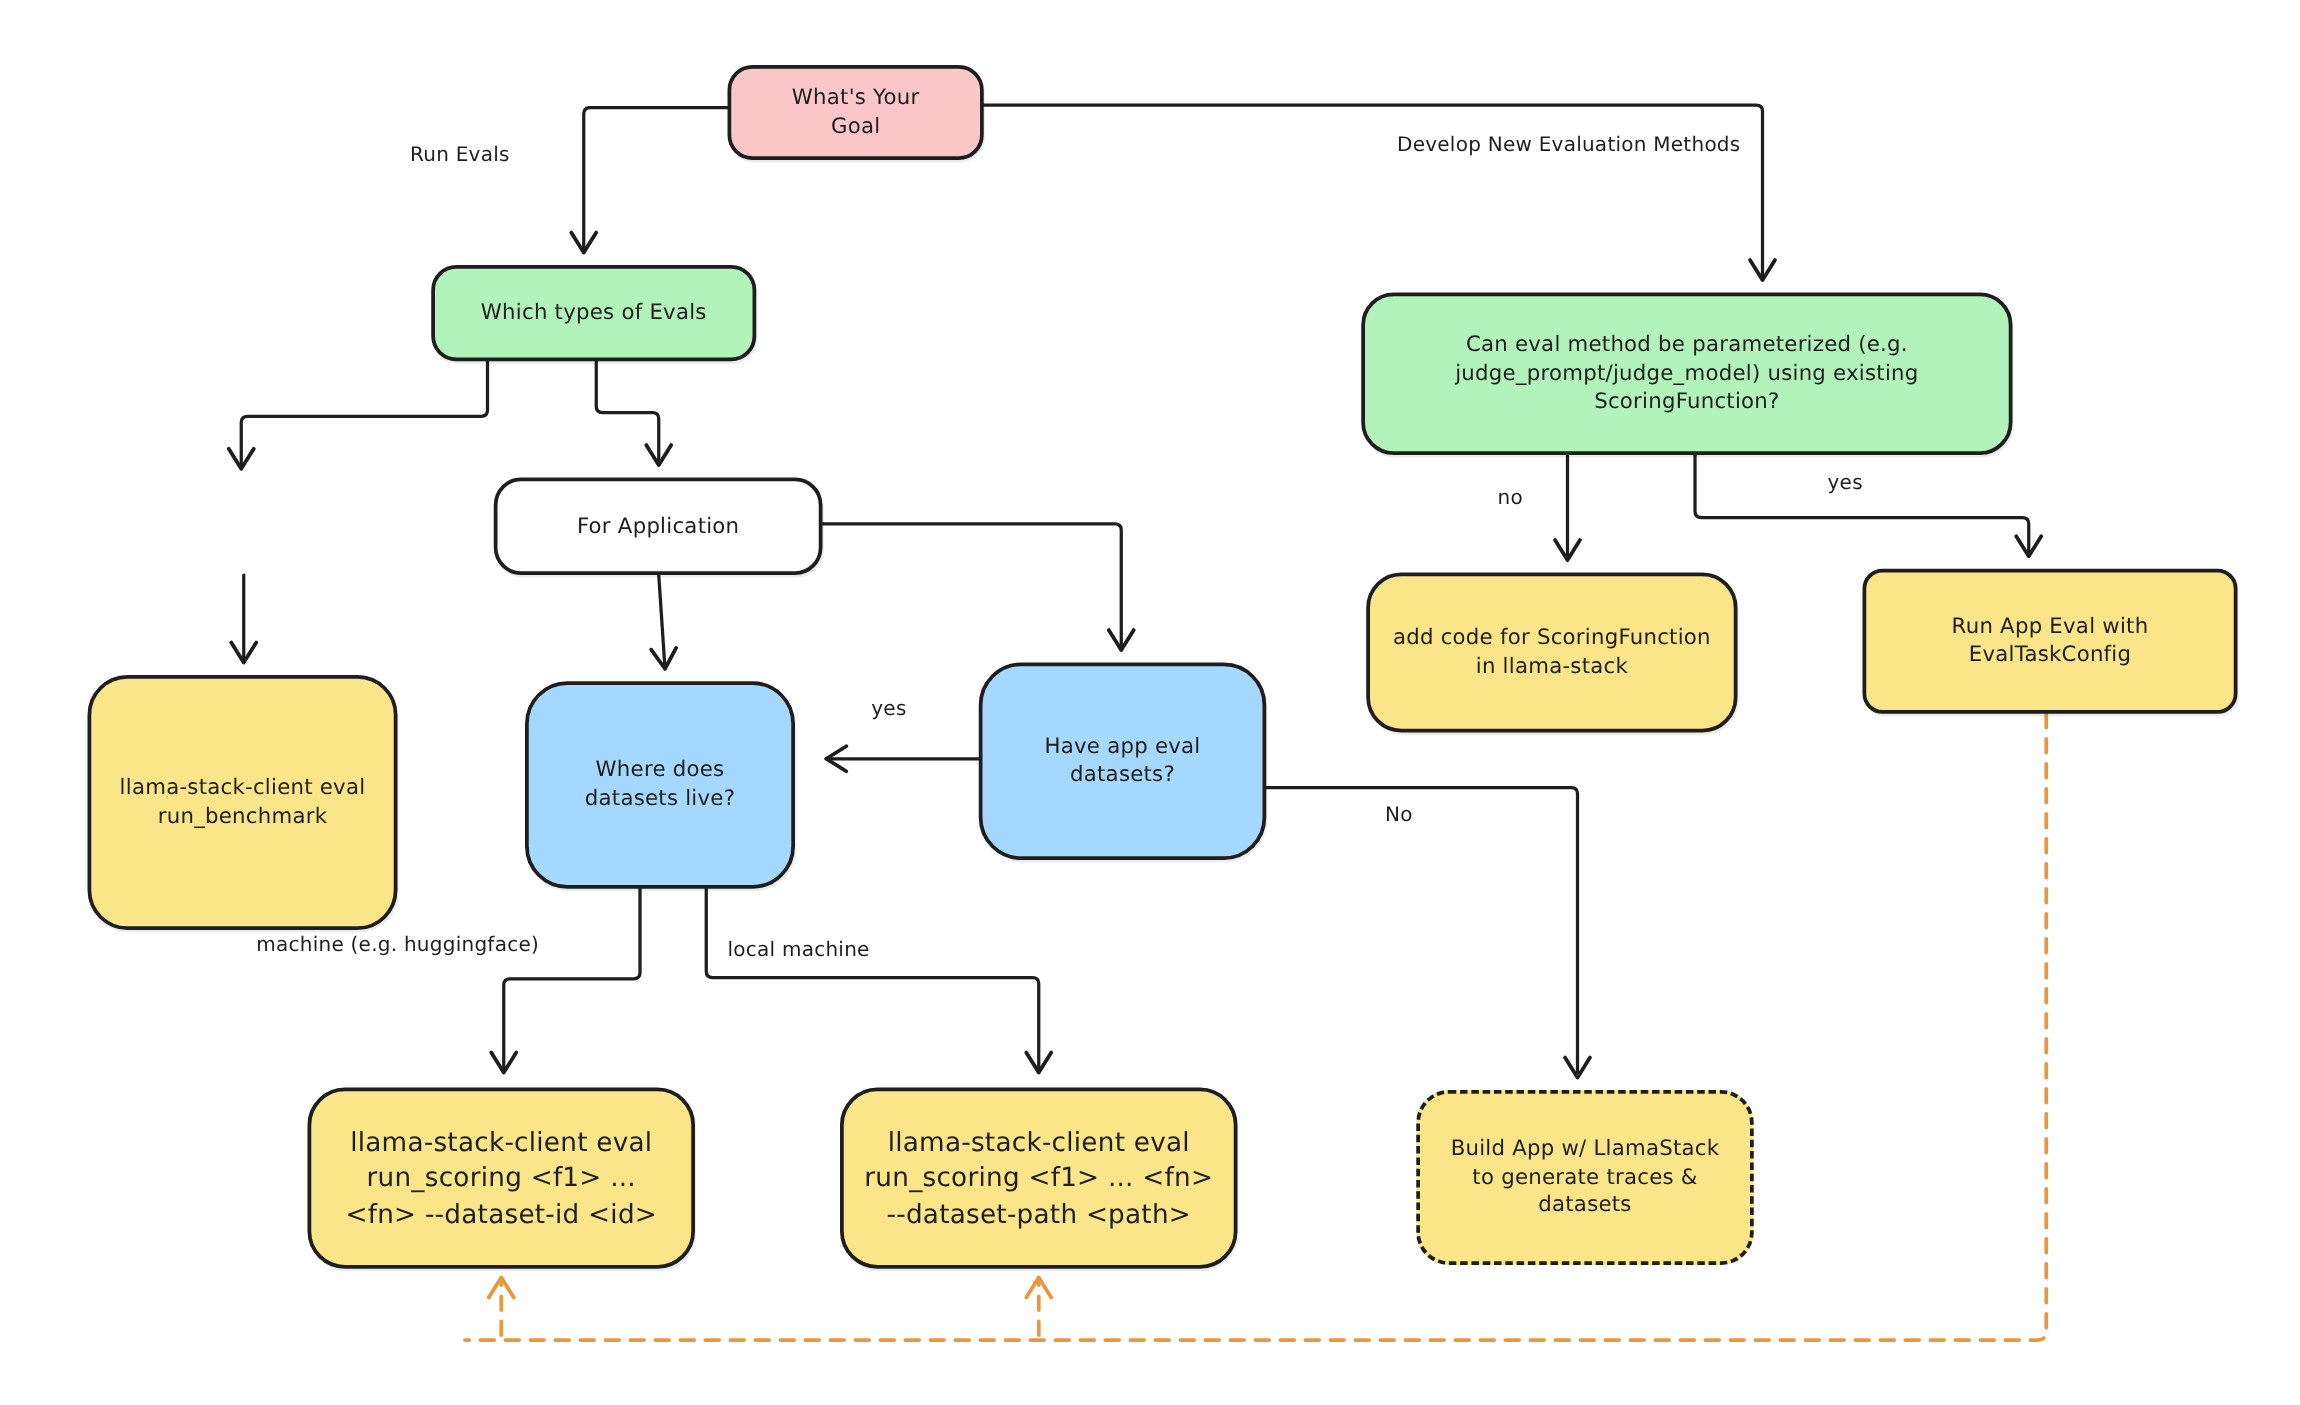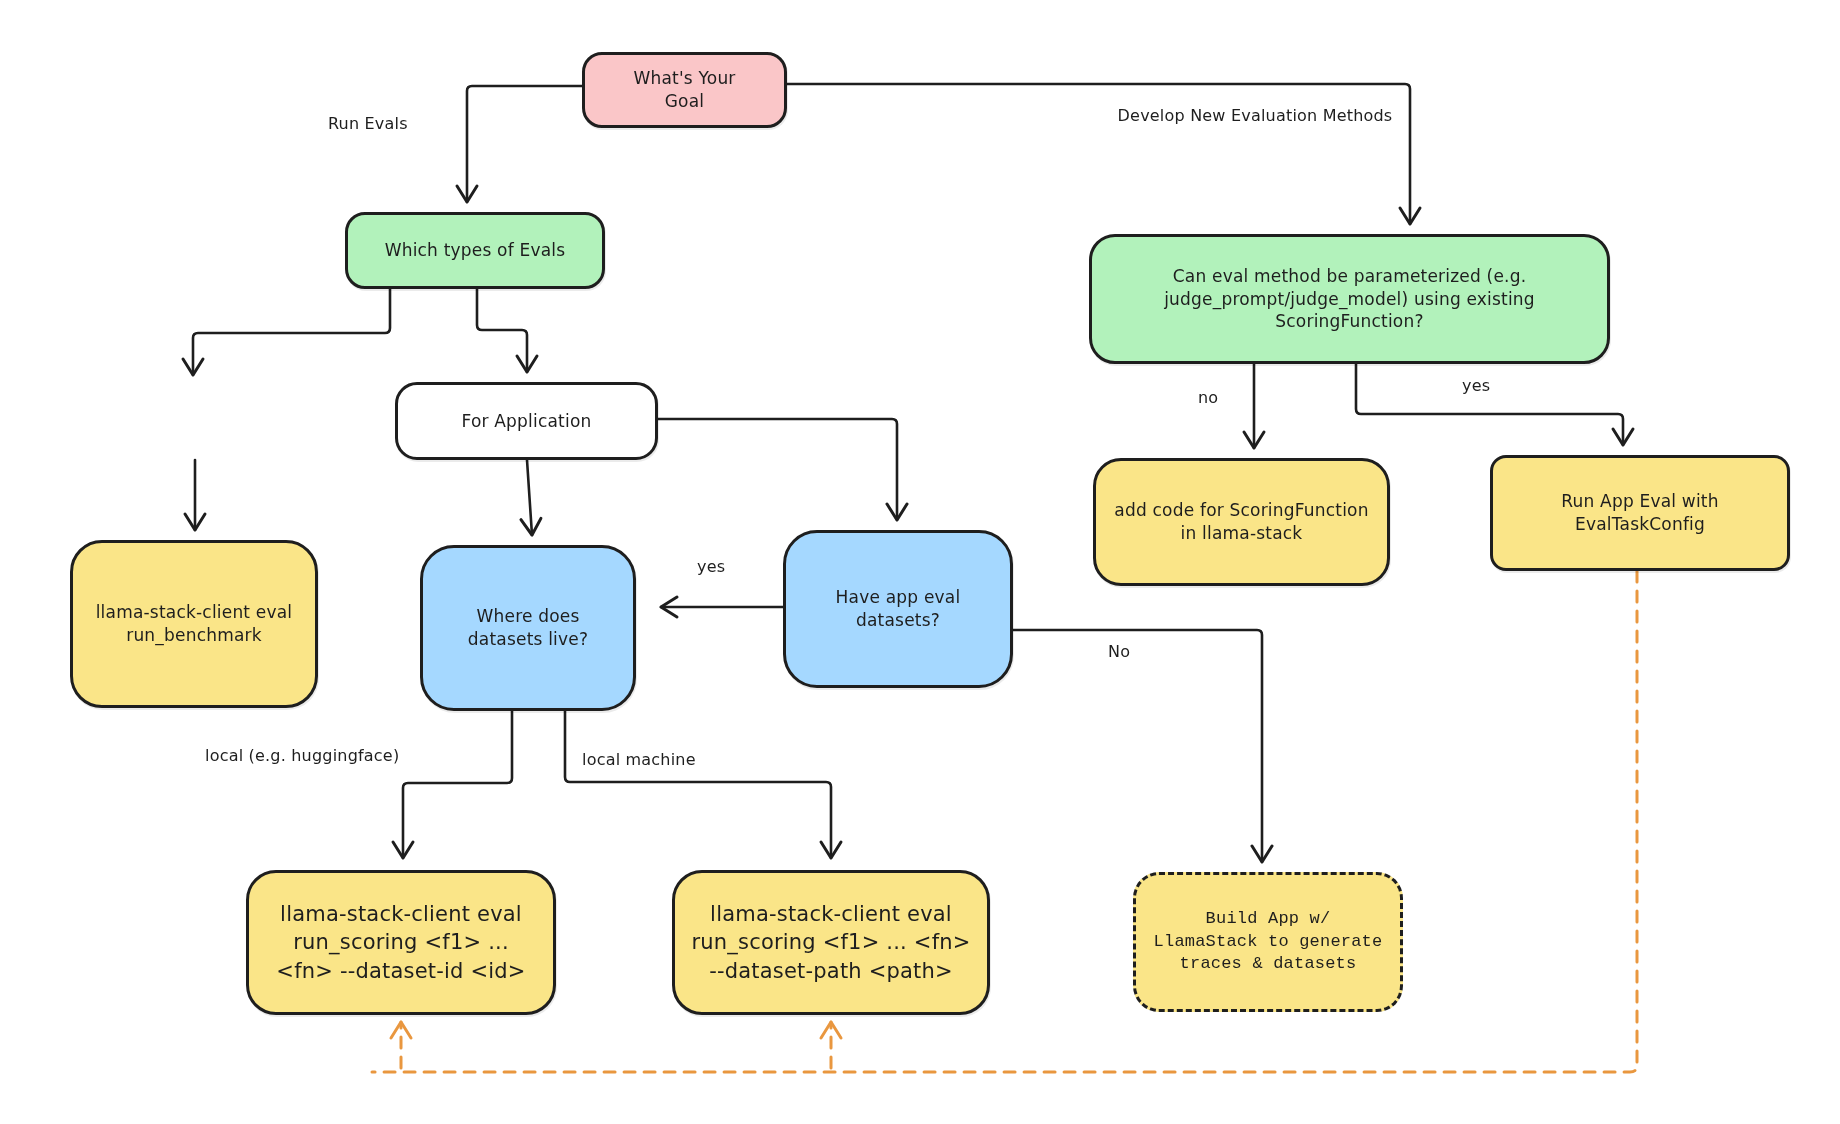--- a/index.html
+++ b/index.html
@@ -16,21 +16,21 @@
     position:absolute; box-sizing:border-box; display:flex; align-items:center; justify-content:center;
     text-align:center; border:3px solid var(--stroke); border-radius:26px;
     font-size:17px; line-height:1.34; padding:6px 16px; letter-spacing:.2px;
     box-shadow:1px 2px 0 rgba(0,0,0,0.08);
   }
   .fill-pink{background:var(--pink);}
   .fill-green{background:var(--green);}
   .fill-blue{background:var(--blue);}
   .fill-yellow{background:var(--yellow);}
   .fill-white{background:var(--white_node);}
-  .border-dashed{border-style:dashed; border-width:3.5px; box-shadow:none;font-family:Liberation Mono, monospace;}
+  .border-dashed{border-style:dashed; border-width:3.5px; box-shadow:none;}
   .edge-label{
     position:absolute; font-size:16px; line-height:1.3; letter-spacing:.2px; color:var(--stroke);
     white-space:pre-line;
   }
   .center{text-align:center;}
 </style>
 </head>
 <body>
 
 <div class="canvas">
@@ -72,34 +72,34 @@
 
   <div class="node fill-green" style="left:1089px; top:234px; width:521px; height:130px; border-radius:26px;">Can eval method be parameterized (e.g. judge_prompt/judge_model) using existing ScoringFunction?</div>
 
 
   <div class="node fill-white" style="left:395px;  top:382px; width:263px; height:78px;  border-radius:22px;">For Application</div>
 
   <div class="node fill-yellow" style="left:1093px; top:458px; width:297px; height:128px; border-radius:28px;">add code for ScoringFunction in llama-stack</div>
 
   <div class="node fill-yellow" style="left:1490px; top:455px; width:300px; height:116px; border-radius:16px;">Run App Eval with EvalTaskConfig</div>
 
-  <div class="node fill-yellow" style="left:70px;   top:540px; width:248px; height:168px; border-radius:32px;">llama-stack-client eval run_benchmark</div>
+  <div class="node fill-yellow" style="left:70px;   top:540px; width:248px; height:204px; border-radius:32px;">llama-stack-client eval run_benchmark</div>
 
   <div class="node fill-blue" style="left:420px;  top:545px; width:216px; height:166px; border-radius:34px;">Where does datasets live?</div>
 
   <div class="node fill-blue" style="left:783px;  top:530px; width:230px; height:158px; border-radius:34px;">Have app eval datasets?</div>
 
   <div class="node fill-yellow" style="left:246px;  top:870px; width:310px; height:145px; border-radius:30px; font-size:21px;">llama-stack-client eval run_scoring &lt;f1&gt; ... &lt;fn&gt; --dataset-id &lt;id&gt;</div>
 
   <div class="node fill-yellow" style="left:672px;  top:870px; width:318px; height:145px; border-radius:30px; font-size:21px;">llama-stack-client eval run_scoring &lt;f1&gt; ... &lt;fn&gt; --dataset-path &lt;path&gt;</div>
 
   <div class="node fill-yellow border-dashed" style="left:1133px; top:872px; width:270px; height:140px; border-radius:26px;">Build App w/ LlamaStack to generate traces &amp; datasets</div>
 
   <div class="edge-label" style="left:328px; top:114px; width:140px;">Run Evals</div>
   <div class="edge-label center" style="left:1105px; top:106px; width:300px;">Develop New Evaluation Methods</div>
   <div class="edge-label" style="left:1198px; top:388px;">no</div>
   <div class="edge-label" style="left:1462px; top:376px;">yes</div>
   <div class="edge-label" style="left:697px; top:557px;">yes</div>
   <div class="edge-label" style="left:1108px; top:642px;">No</div>
-  <div class="edge-label" style="left:205px; top:746px;">local (e.g. huggingface)</div>
+  <div class="edge-label" style="left:205px; top:746px;">machine (e.g. huggingface)</div>
   <div class="edge-label" style="left:582px; top:750px;">local machine</div>
 
 </div>
 
 </body></html>

